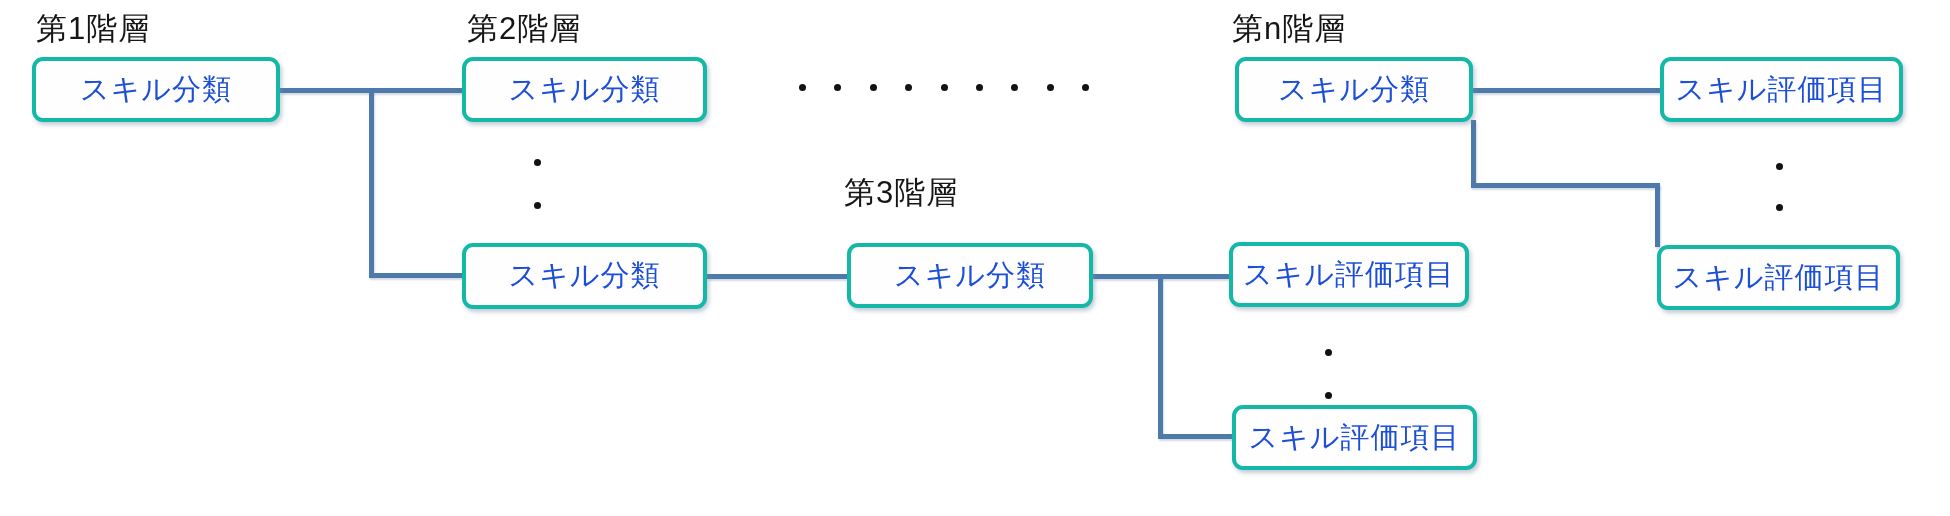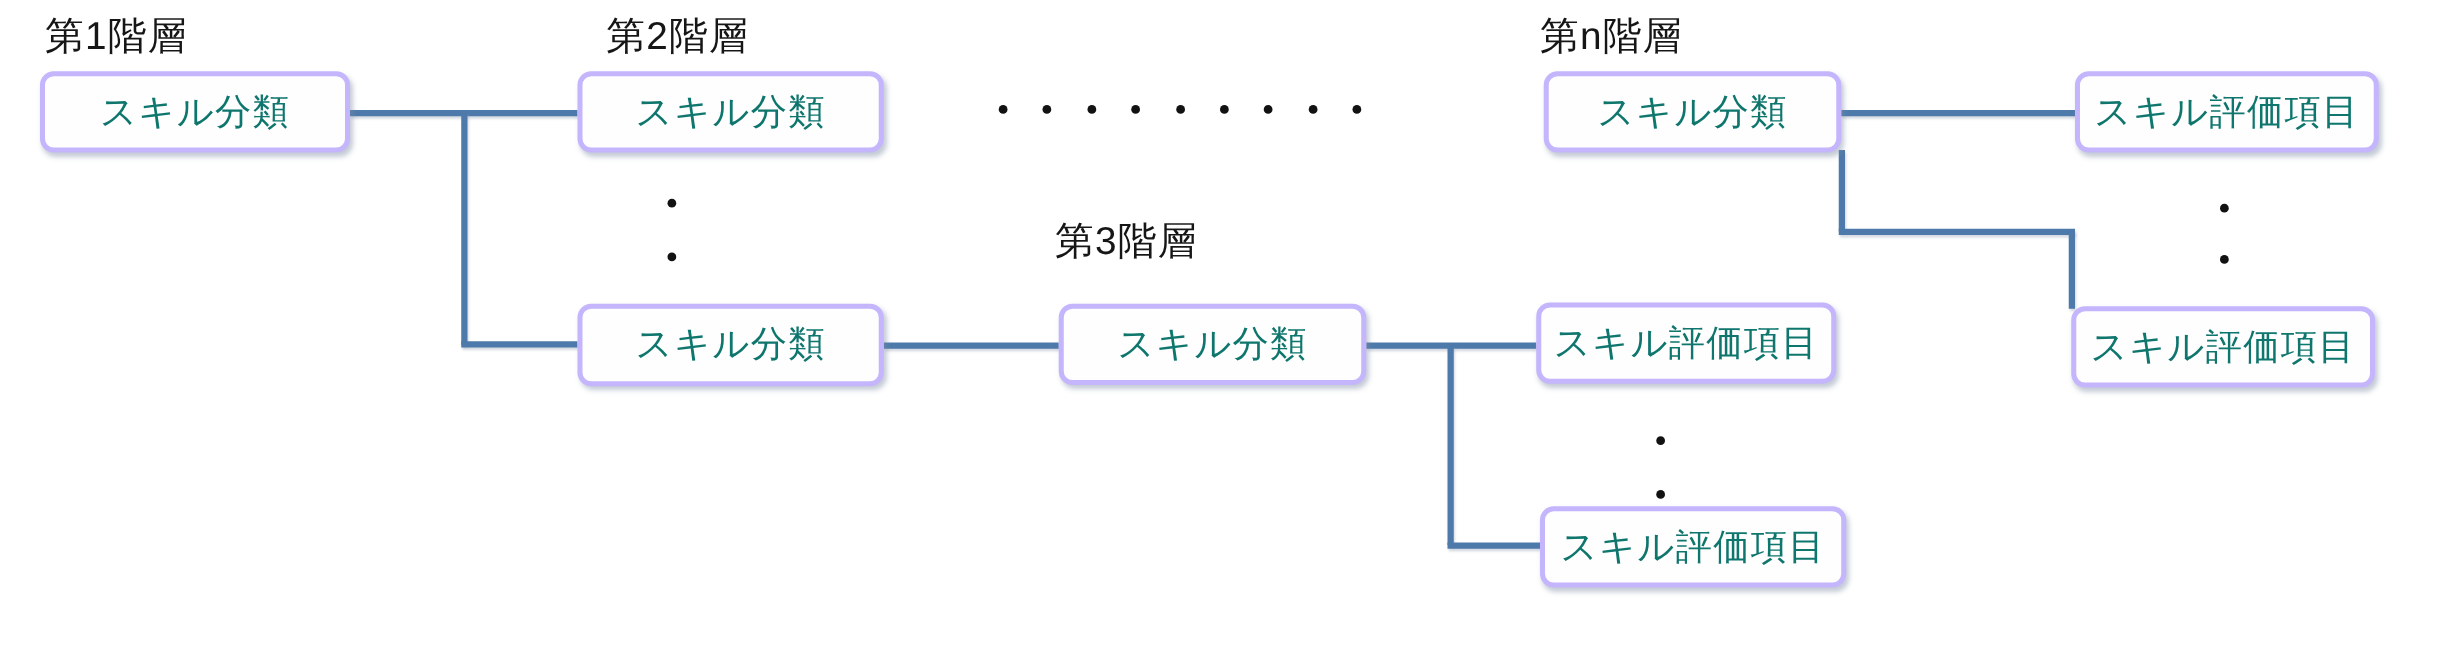--- a/index.html
+++ b/index.html
@@ -16,28 +16,28 @@
     font-size: 31px;
     font-weight: 500;
     color: #161616;
     white-space: nowrap;
     letter-spacing: 1px;
   }
   .node {
     position: absolute;
     box-sizing: border-box;
     background: #fefefe;
-    border: 4px solid #c4b5fd;
+    border: 4px solid #14b8a6;
     border-radius: 11px;
     box-shadow: 2px 3px 4px rgba(125, 140, 165, 0.45);
     display: flex;
     align-items: center;
     justify-content: center;
     font-size: 29px;
-    color: #0f766e;
+    color: #1d4ed8;
     letter-spacing: 1px;
     white-space: nowrap;
   }
   .conn {
     position: absolute;
     background: #4d7aab;
     box-shadow: 1px 2px 2px rgba(150, 162, 182, 0.40);
   }
   .conn.h { height: 5px; }
   .conn.v { width: 5px; }
@@ -51,21 +51,21 @@
   .dots.vert  { flex-direction: column; }
   .dot {
     width: 7px;
     height: 7px;
     border-radius: 50%;
     background: #121212;
     flex: 0 0 auto;
   }
   
   #label-l1 { left: 36px;   top: 8px;   }
-  #label-l2 { left: 485px;  top: 8px;   }
+  #label-l2 { left: 467px;  top: 8px;   }
   #label-l3 { left: 844px;  top: 172px; }
   #label-ln { left: 1232px; top: 8px; text-align: right;   }
 
   #box-l1      { left: 32px;   top: 57px;  width: 248px; height: 65px; }
   #box-l2-top  { left: 462px;  top: 57px;  width: 245px; height: 65px; }
   #box-ln      { left: 1235px; top: 57px;  width: 238px; height: 65px; }
   #box-e1      { left: 1660px; top: 57px;  width: 243px; height: 65px; }
   #box-l2-bot  { left: 462px;  top: 243px; width: 245px; height: 66px; }
   #box-l3      { left: 847px;  top: 243px; width: 246px; height: 65px; }
   #box-e2      { left: 1229px; top: 242px; width: 240px; height: 65px; }

